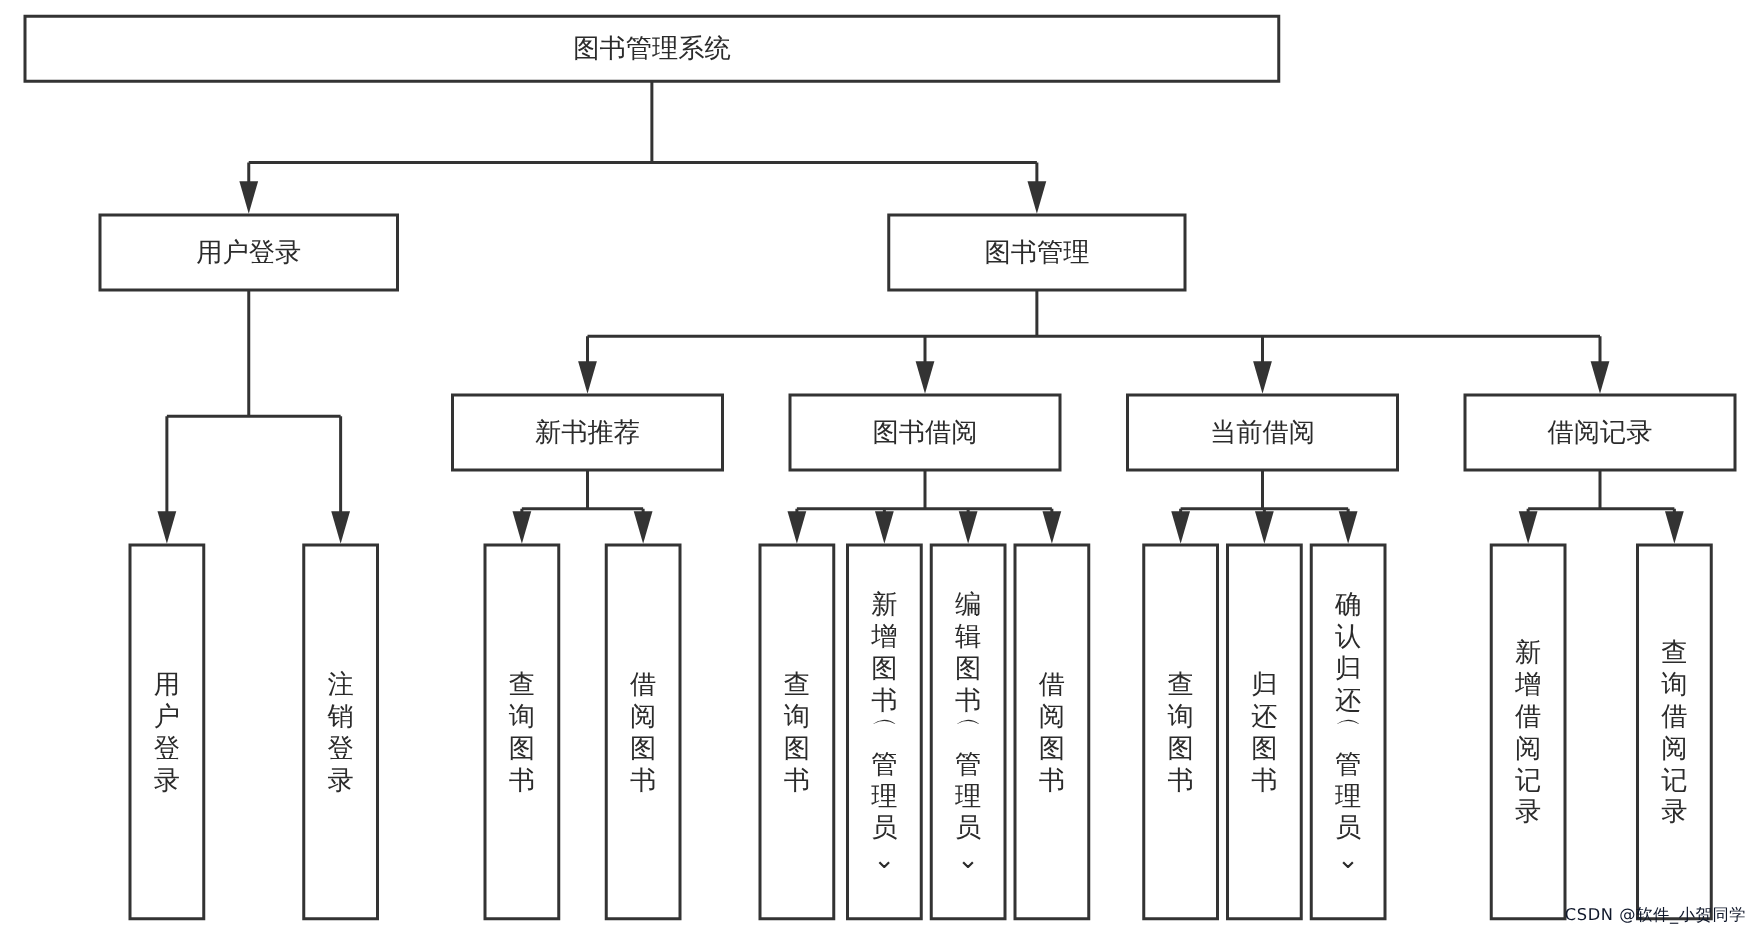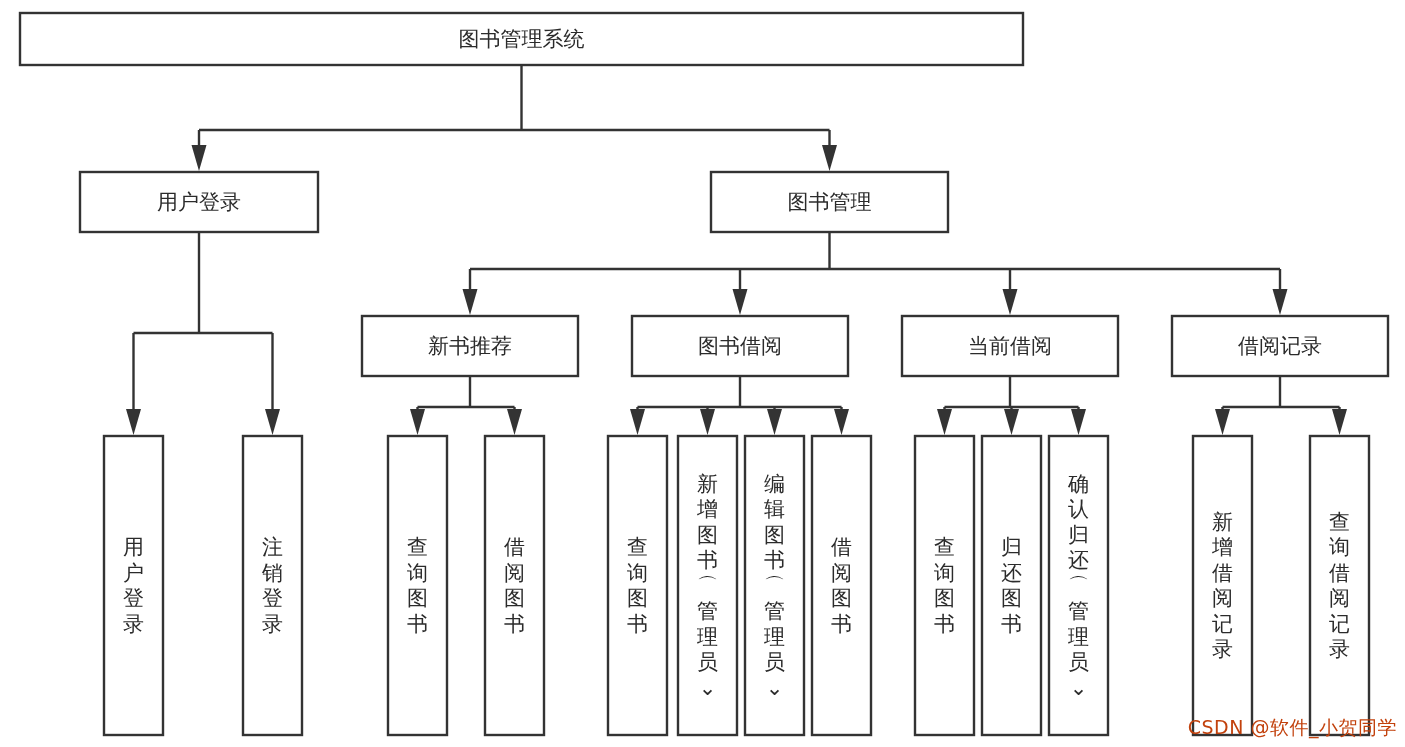--- a/index.html
+++ b/index.html
@@ -52,22 +52,22 @@
     font-family: "DejaVu Sans", "Liberation Sans", sans-serif;
     font-size: 21px;
     fill: #2b2b2b;
     text-anchor: middle;
   }
   .watermark {
     position: absolute;
     right: 8px;
     bottom: 6px;
     font-family: "DejaVu Sans", "Liberation Sans", sans-serif;
-    font-size: 19px;
-    color: #c2410c;
+    font-size: 13px;
+    color: #0f172a;
     letter-spacing: 0.5px;
     white-space: nowrap;
     user-select: none;
   }
 </style>
 </head>
 <body>
 
 <div id="diagram-root">
   <svg id="tree-svg" viewBox="0 0 1405 747">

